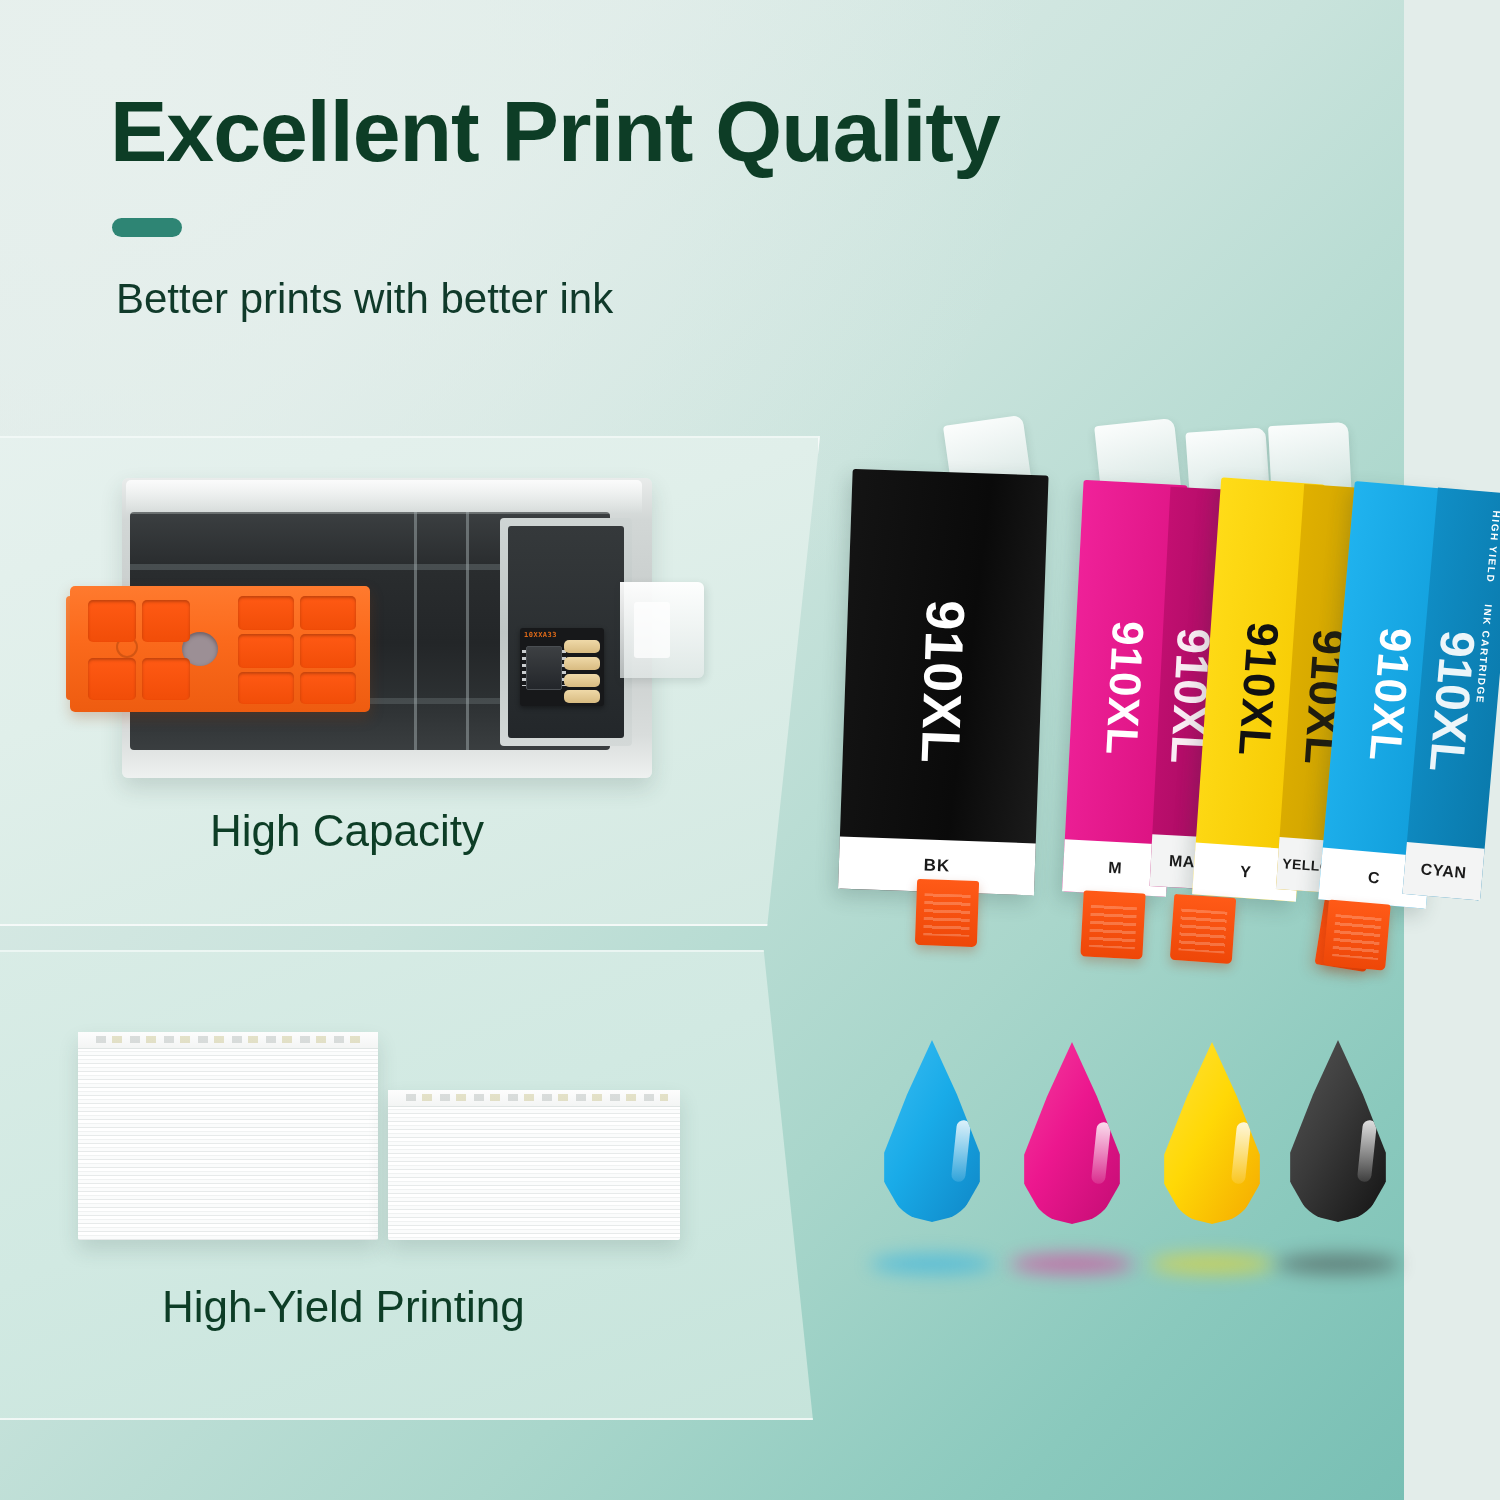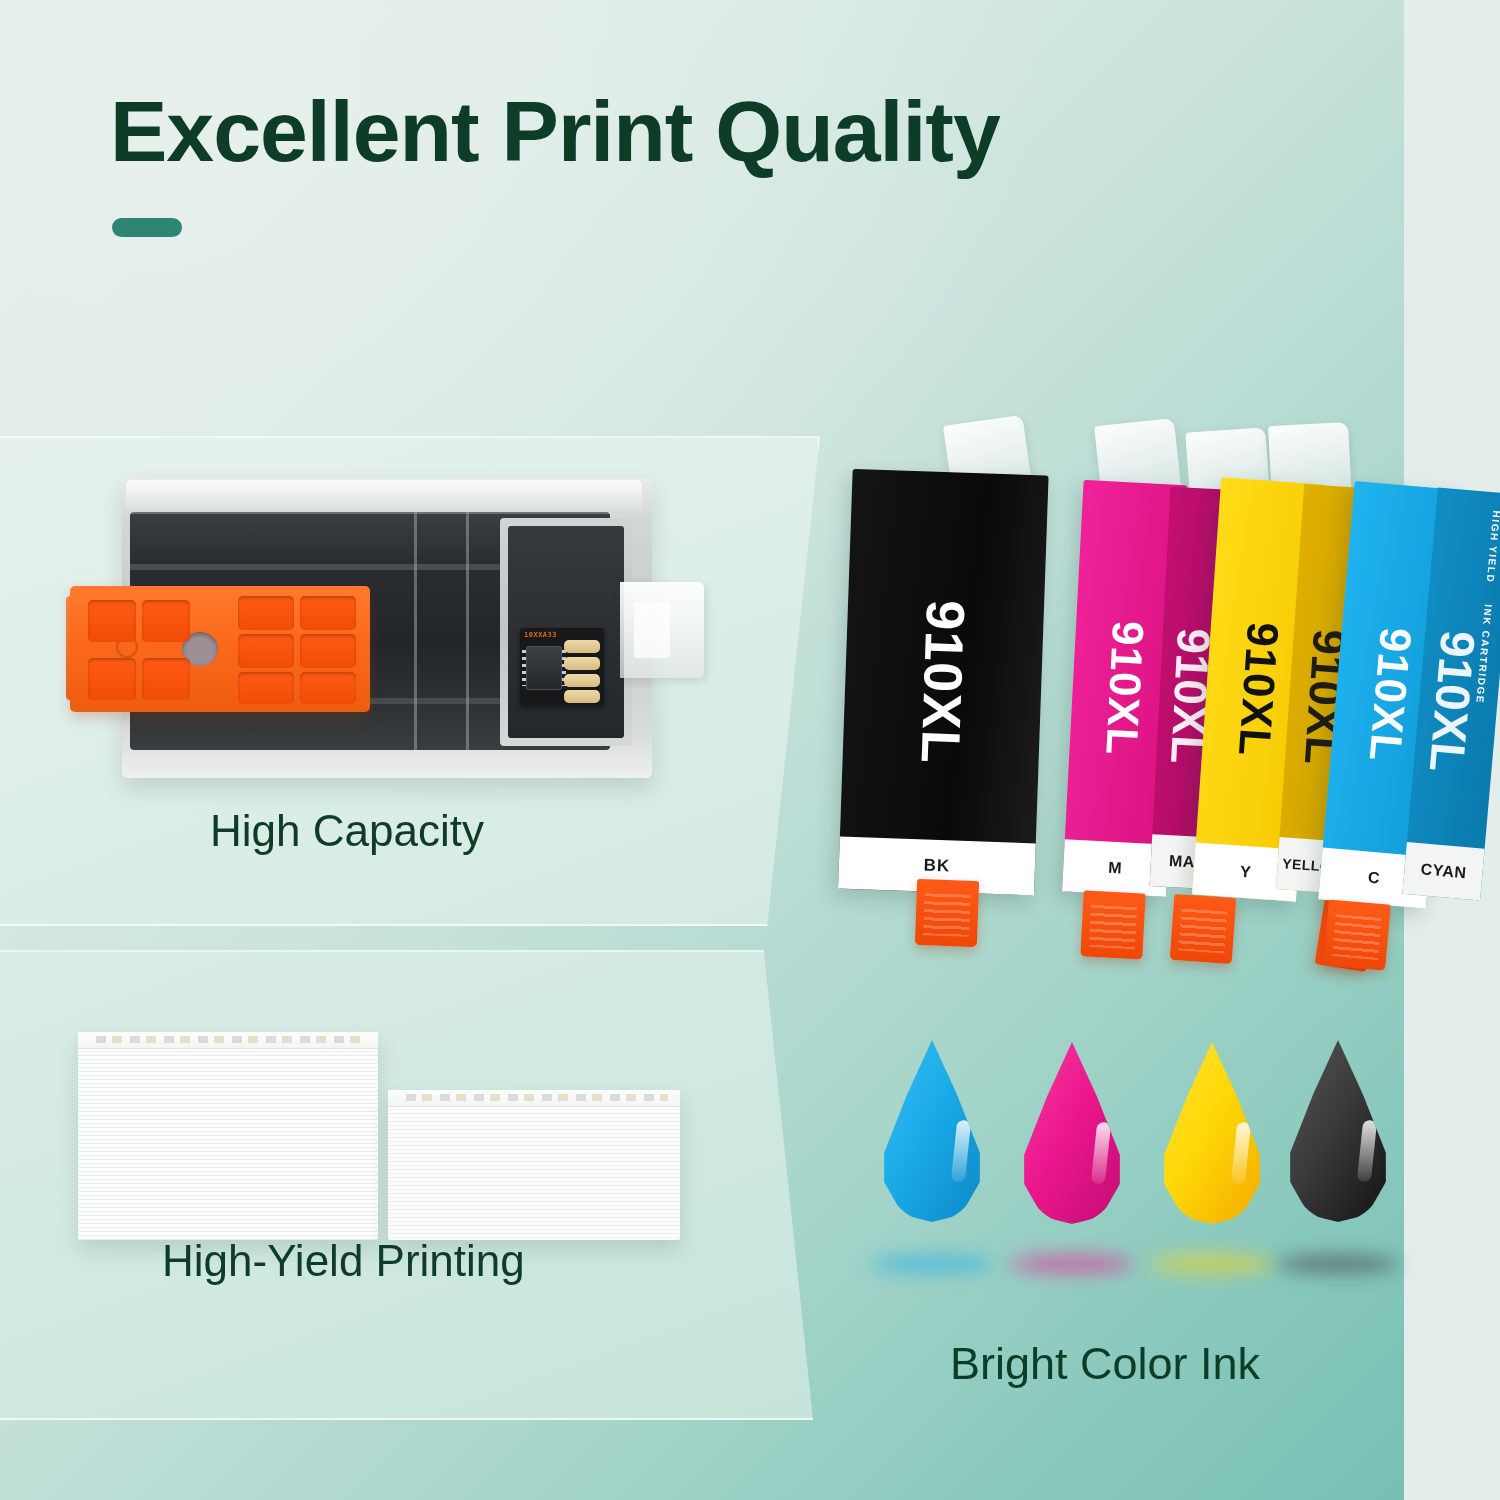--- a/index.html
+++ b/index.html
@@ -39,21 +39,21 @@
   }
   .panel-bot{
     left:-60px;top:950px;width:880px;height:470px;
     background:linear-gradient(160deg,#d9ece6 0%, #d1e9e2 45%, #c6e4db 100%);
     clip-path:polygon(0 0, 93.6% 0, 99.2% 100%, 0 100%);
   }
   .panel-cap{
     position:absolute;font-size:44px;font-weight:normal;color:#0d3d26;white-space:nowrap;
   }
   .cap-hc{left:210px;top:806px;}
-  .cap-hy{left:162px;top:1236px;}
+  .cap-hy{left:162px;top:1282px;}
   .cap-bc{left:950px;top:1338px;font-size:45px;}
 
   
   .cart-photo{position:absolute;left:122px;top:478px;width:580px;height:312px;}
   .shell{
     position:absolute;left:0;top:0;width:530px;height:300px;border-radius:6px;
     background:linear-gradient(180deg,#e9eceb 0%, #d2d7d6 14%, #c6cbca 50%, #d9dddc 86%, #eef1f0 100%);
     box-shadow:0 10px 22px rgba(40,60,55,.16);
   }
   .shell-body{
@@ -224,20 +224,21 @@
     position:absolute;height:20px;border-radius:50%;filter:blur(9px);opacity:.5;bottom:-4px;
   }
 </style>
 </head>
 <body>
 
 <div id="stage">
 
   <div class="headline">Excellent Print Quality</div>
   <div class="accent-bar"></div>
+  <div class="subhead">Better prints with better ink</div>
 
   <div class="panel panel-top"></div>
 
   <div class="cart-photo">
     <div class="shell">
       <div class="shell-body"></div>
       <div class="shell-top-gloss"></div>
       <div class="shell-seam" style="left:292px;"></div>
       <div class="shell-seam" style="left:344px;"></div>
       <div class="chip-well">
@@ -356,15 +357,14 @@
       <div class="drop-gloss"></div>
     </div>
     <div class="drop" style="left:292px;top:2px;background:linear-gradient(120deg,#ffe23d 0%,#ffd806 46%,#f4a800 100%);">
       <div class="drop-gloss"></div>
     </div>
     <div class="drop" style="left:418px;top:0;background:linear-gradient(120deg,#575757 0%,#3a3a3a 46%,#121212 100%);">
       <div class="drop-gloss"></div>
     </div>
   </div>
 
-  <div class="panel-cap cap-bc">Bright Color Ink</div>
 
 </div>
 
 </body></html>

